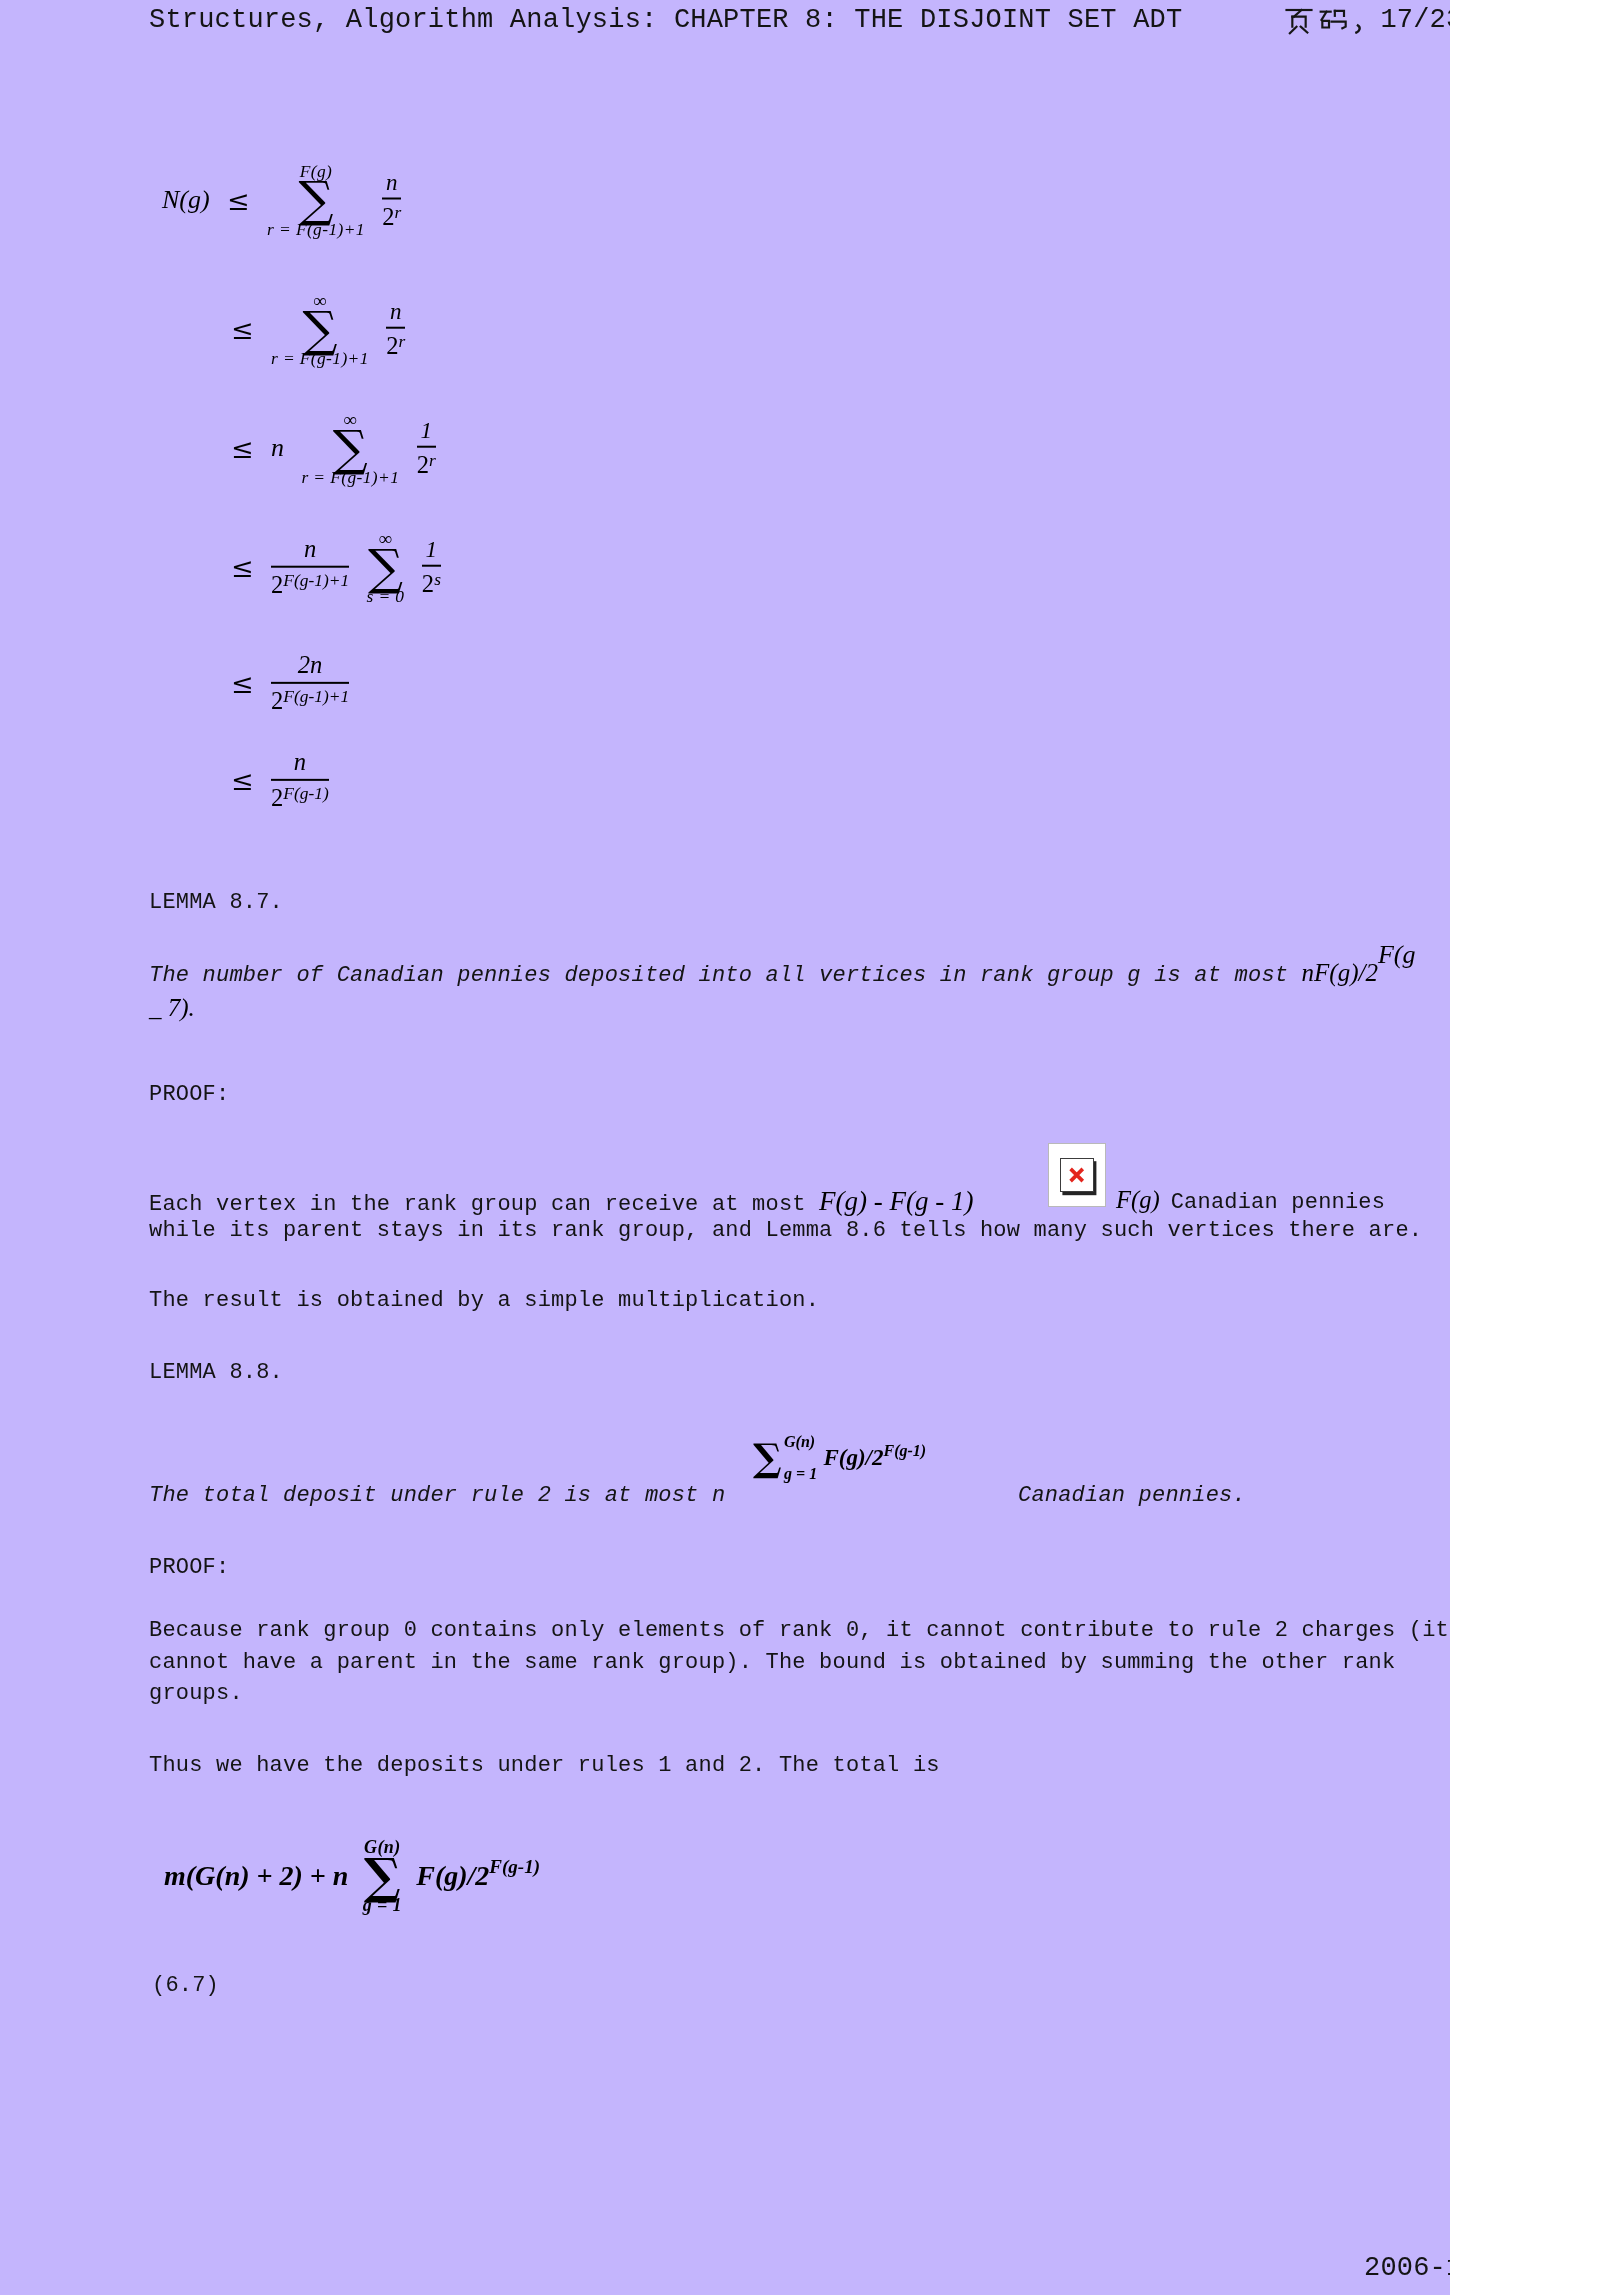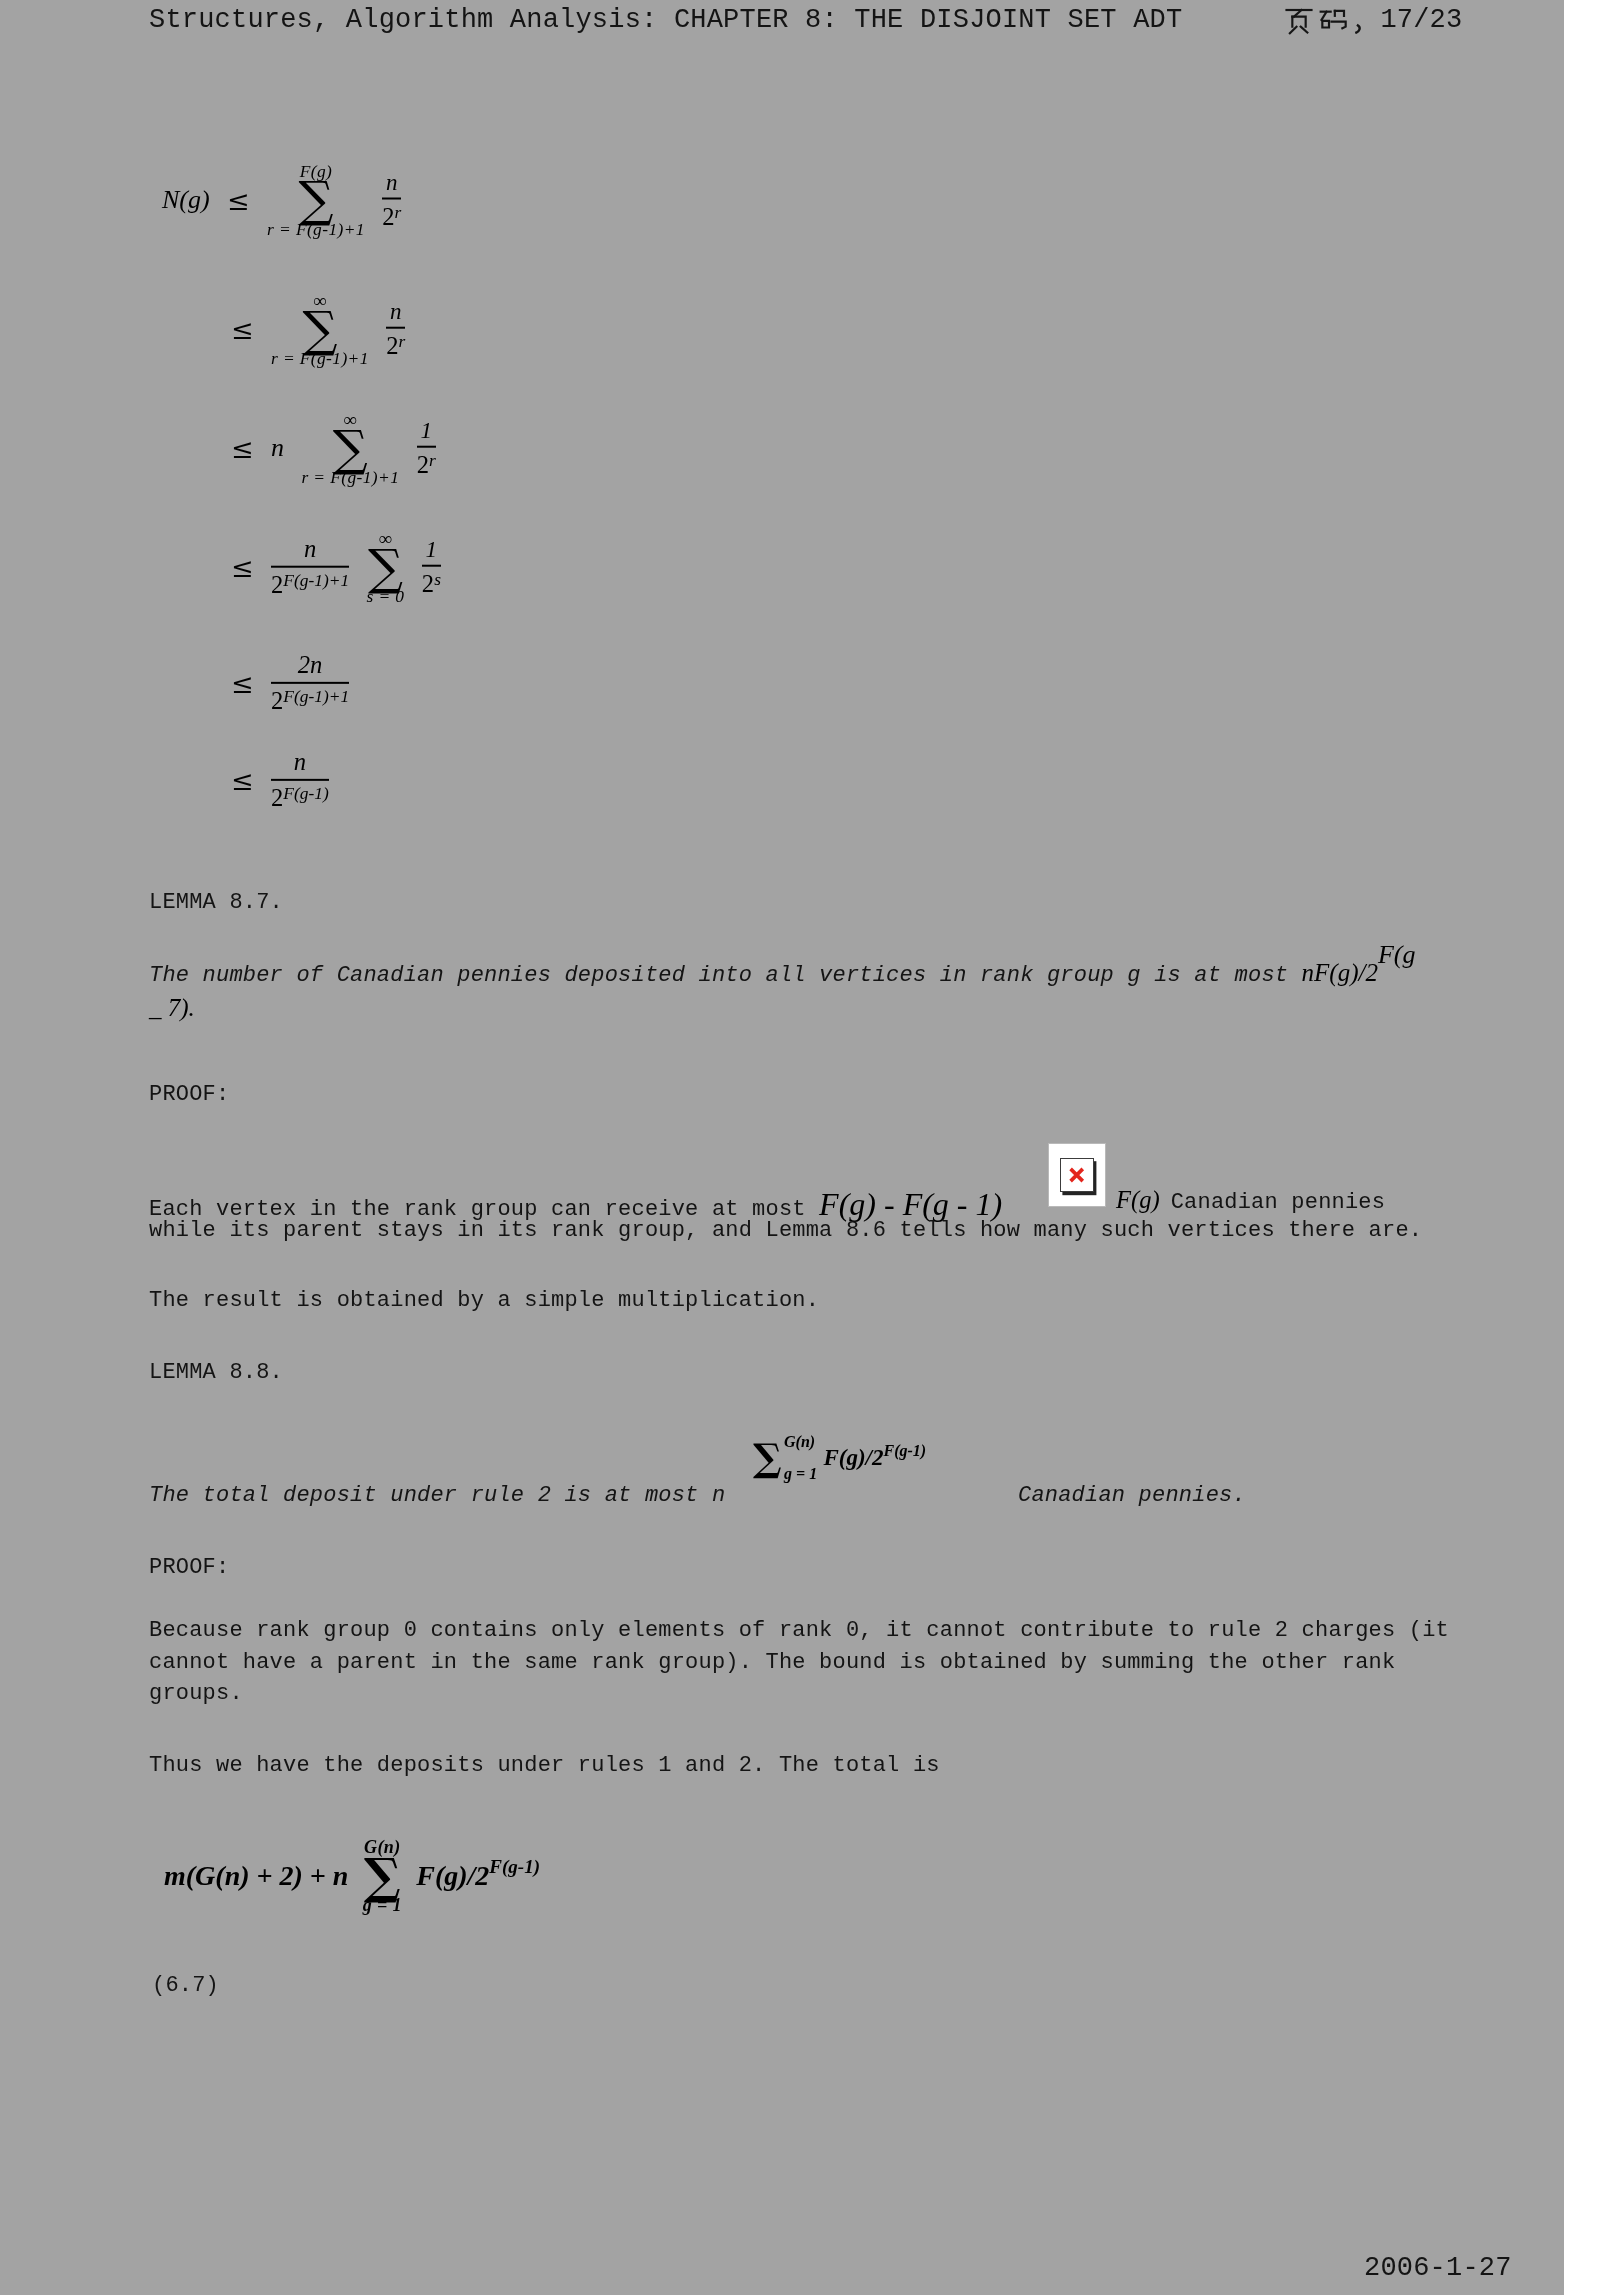--- a/index.html
+++ b/index.html
@@ -1,16 +1,16 @@
 <!DOCTYPE html>
 <html style="font-size:12.7px"><head>
 <meta charset="utf-8">
 <style>
   html,body{margin:0;padding:0;background:#ffffff;}
-  .page{position:relative;width:1564px;height:2295px;background:#a3a3a3;overflow:hidden;
+  .page{position:relative;width:1450px;height:2295px;background:#c4b5fd;overflow:hidden;
         color:#141414;}
   .abs{position:absolute;white-space:nowrap;}
   
   .mono{font-family:"Liberation Mono","DejaVu Sans Mono",monospace;font-size:22px;
         letter-spacing:0.2px;color:#141414;}
   .mono-big{font-family:"Liberation Mono","DejaVu Sans Mono",monospace;font-size:27px;
         letter-spacing:0.2px;color:#141414;}
   .ital{font-style:italic;}
   
   .mi{font-family:"Liberation Serif","DejaVu Serif",serif;font-style:italic;font-size:26px;color:#000;}
@@ -162,21 +162,21 @@
     </span>
   </div>
 
   <span class="abs mono" style="left:149px;top:890px">LEMMA 8.7.</span>
 
   <span class="abs" style="left:149px;top:958px"><span class="mono ital">The number of Canadian pennies deposited into all vertices in rank group g is at most </span><span class="mathspan">nF(g)/2</span><span class="supbig">F(g</span></span>
   <span class="abs mathspan" style="left:149px;top:994px">_ 7).</span>
 
   <span class="abs mono" style="left:149px;top:1082px">PROOF:</span>
 
-  <span class="abs" style="left:149px;top:1186px"><span class="mono">Each vertex in the rank group can receive at most </span><span class="mathspan" style="font-size:32px">F(g) - F(g - 1)</span></span>
+  <span class="abs" style="left:149px;top:1186px"><span class="mono">Each vertex in the rank group can receive at most </span><span class="mathspan" style="font-size:27px">F(g) - F(g - 1)</span></span>
 
   <div class="img-outer" style="left:1048px;top:1143px;width:56px;height:62px">
     <div class="img-inner">
       <svg width="17.4" height="16" viewBox="0 0 20 18">
         <path d="M3 2 L17 16 M17 2 L3 16" stroke-width="4.2" fill="none" stroke="#e3261d"></path>
       </svg>
     </div>
   </div>
 
   <span class="abs" style="left:1116px;top:1186px"><span class="mathspan" style="font-size:24.6px">F(g)</span><span class="mono" style="margin-left:11px">Canadian pennies</span></span>

